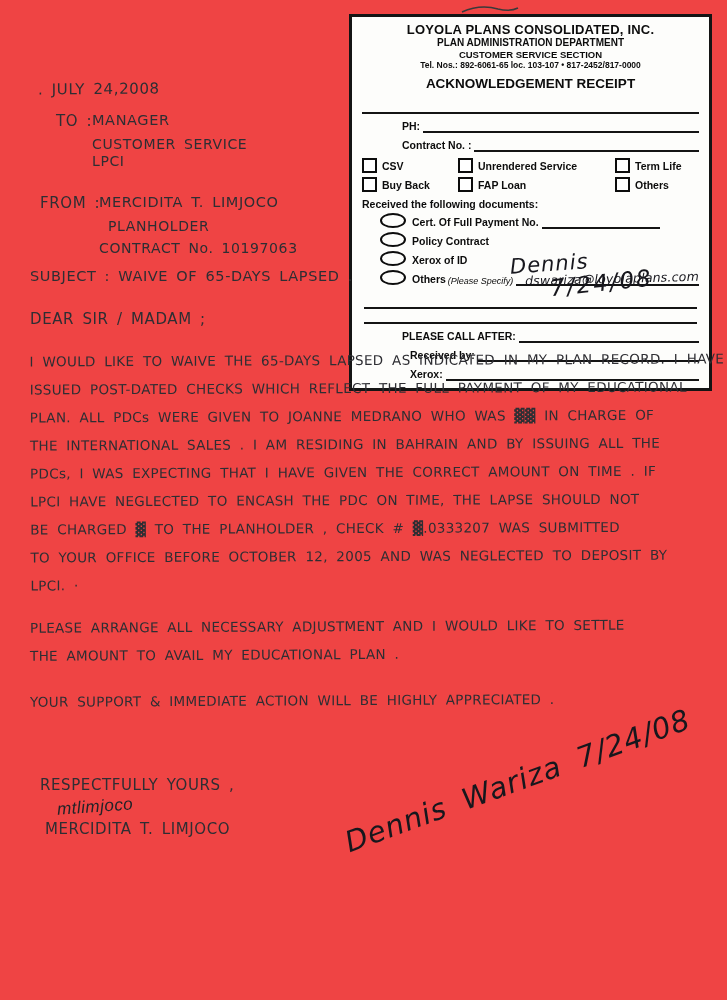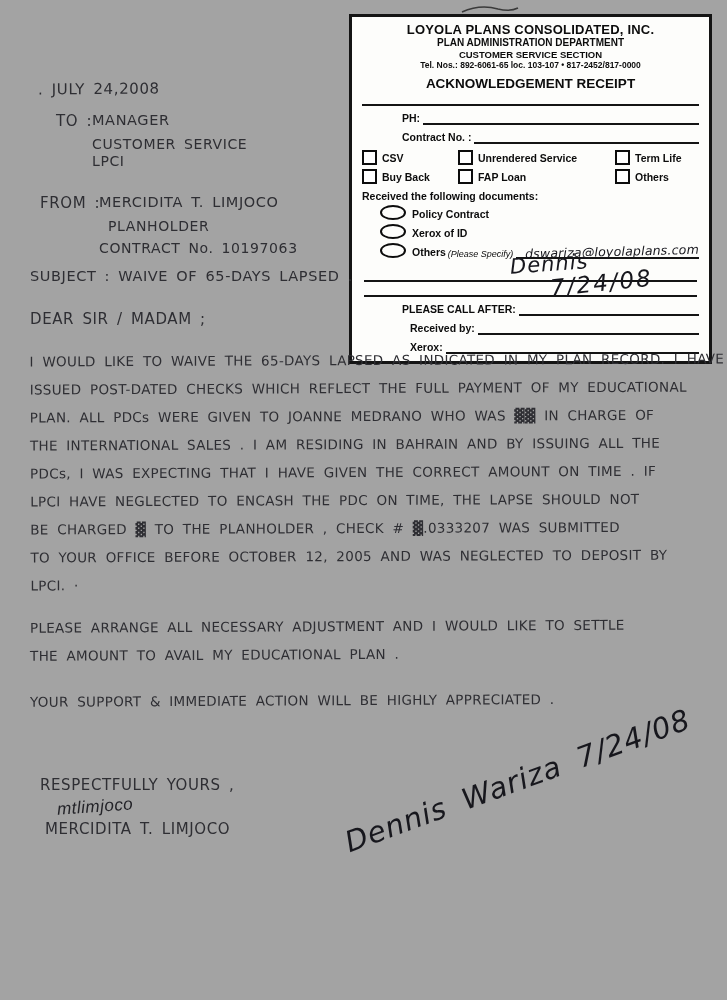--- a/index.html
+++ b/index.html
@@ -1,19 +1,19 @@
 <!DOCTYPE html>
 <html><head>
 <meta charset="utf-8">
 <style>
   html,body{margin:0;padding:0;background:#e9e9e9;}
   .page{
     position:relative;
     width:727px;height:1000px;
-    background:#a3a3a3;
+    background:#ef4444;
     overflow:hidden;
     font-family:"Liberation Sans",sans-serif;
     box-shadow:0 0 4px rgba(0,0,0,.25);
   }
 
   
   .hw{
     font-family:"DejaVu Sans",sans-serif;
     color:#2e2e33;
     letter-spacing:.6px;
@@ -55,21 +55,21 @@
     background:#fdfdfb;
     padding:5px 10px 7px 10px;
     box-sizing:border-box;
     color:#0c0c0c;
   }
   .receipt .ctr{text-align:center;font-weight:bold;}
   .r-company{font-size:13px;line-height:15px;letter-spacing:.2px;}
   .r-dept{font-size:10px;line-height:12px;}
   .r-sect{font-size:9.5px;line-height:11px;}
   .r-tel{font-size:8.5px;line-height:11px;}
-  .r-title{font-size:13.5px;line-height:16px;margin-top:5px;padding-bottom:12px;border-bottom:2px solid #141414;}
+  .r-title{font-size:13.5px;line-height:16px;margin-top:5px;padding-bottom:20px;border-bottom:2px solid #141414;}
   .r-field{display:flex;align-items:flex-end;margin-top:5px;padding-left:40px;}
   .r-label{font-weight:bold;font-size:10.5px;white-space:nowrap;line-height:13px;}
   .r-line{flex:1;border-bottom:2px solid #141414;height:12px;margin-left:3px;}
   .r-checks{display:grid;grid-template-columns:96px 157px auto;row-gap:4px;margin-top:6px;}
   .chk{display:flex;align-items:center;text-align:center;}
   .chk .box{width:11px;height:11px;border:2px solid #0c0c0c;margin-right:5px;flex:0 0 auto;background:#fff;}
   .chk .lbl{font-weight:bold;font-size:10.5px;white-space:nowrap;}
   .r-recv{font-weight:bold;font-size:10.5px;margin-top:6px;}
   .r-doc{display:flex;align-items:flex-end;margin:3px 0 0 18px;}
   .r-doc .oval{width:22px;height:11px;border:2px solid #0c0c0c;border-radius:50%;margin-right:6px;flex:0 0 auto;margin-bottom:1px;}
@@ -133,20 +133,25 @@
       <span class="chk">
           <span class="box"></span>
           <span class="lbl">Others</span>
         </span>
     </div>
 
     <div class="r-recv">Received the following documents:</div>
 
     <div class="r-doc">
       <span class="oval"></span>
+      <span class="lbl">Cert. Of Full Payment No.</span>
+      <span class="fill" style="max-width:118px"></span>
+    </div>
+    <div class="r-doc">
+      <span class="oval"></span>
       <span class="lbl">Policy Contract</span>
     </div>
     <div class="r-doc">
       <span class="oval"></span>
       <span class="lbl">Xerox of ID</span>
     </div>
     <div class="r-doc">
       <span class="oval"></span>
       <span class="lbl">Others</span>
       <span class="specify">(Please Specify)</span>

